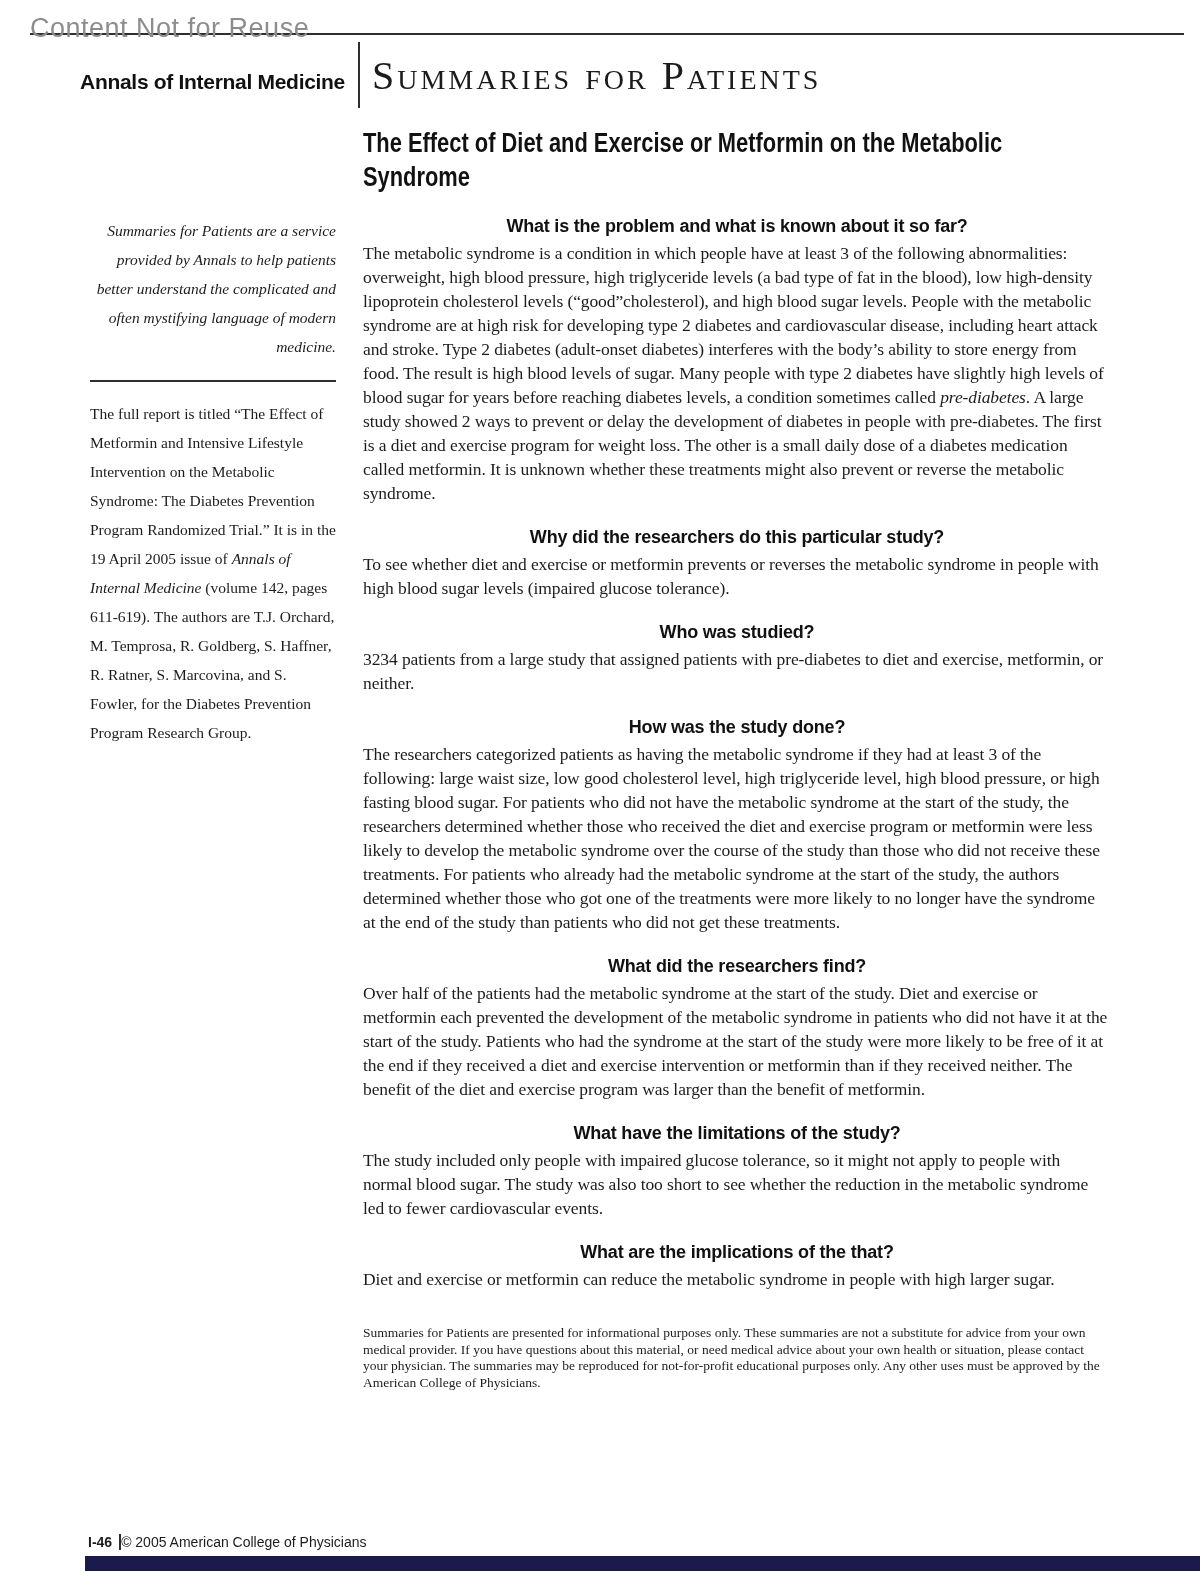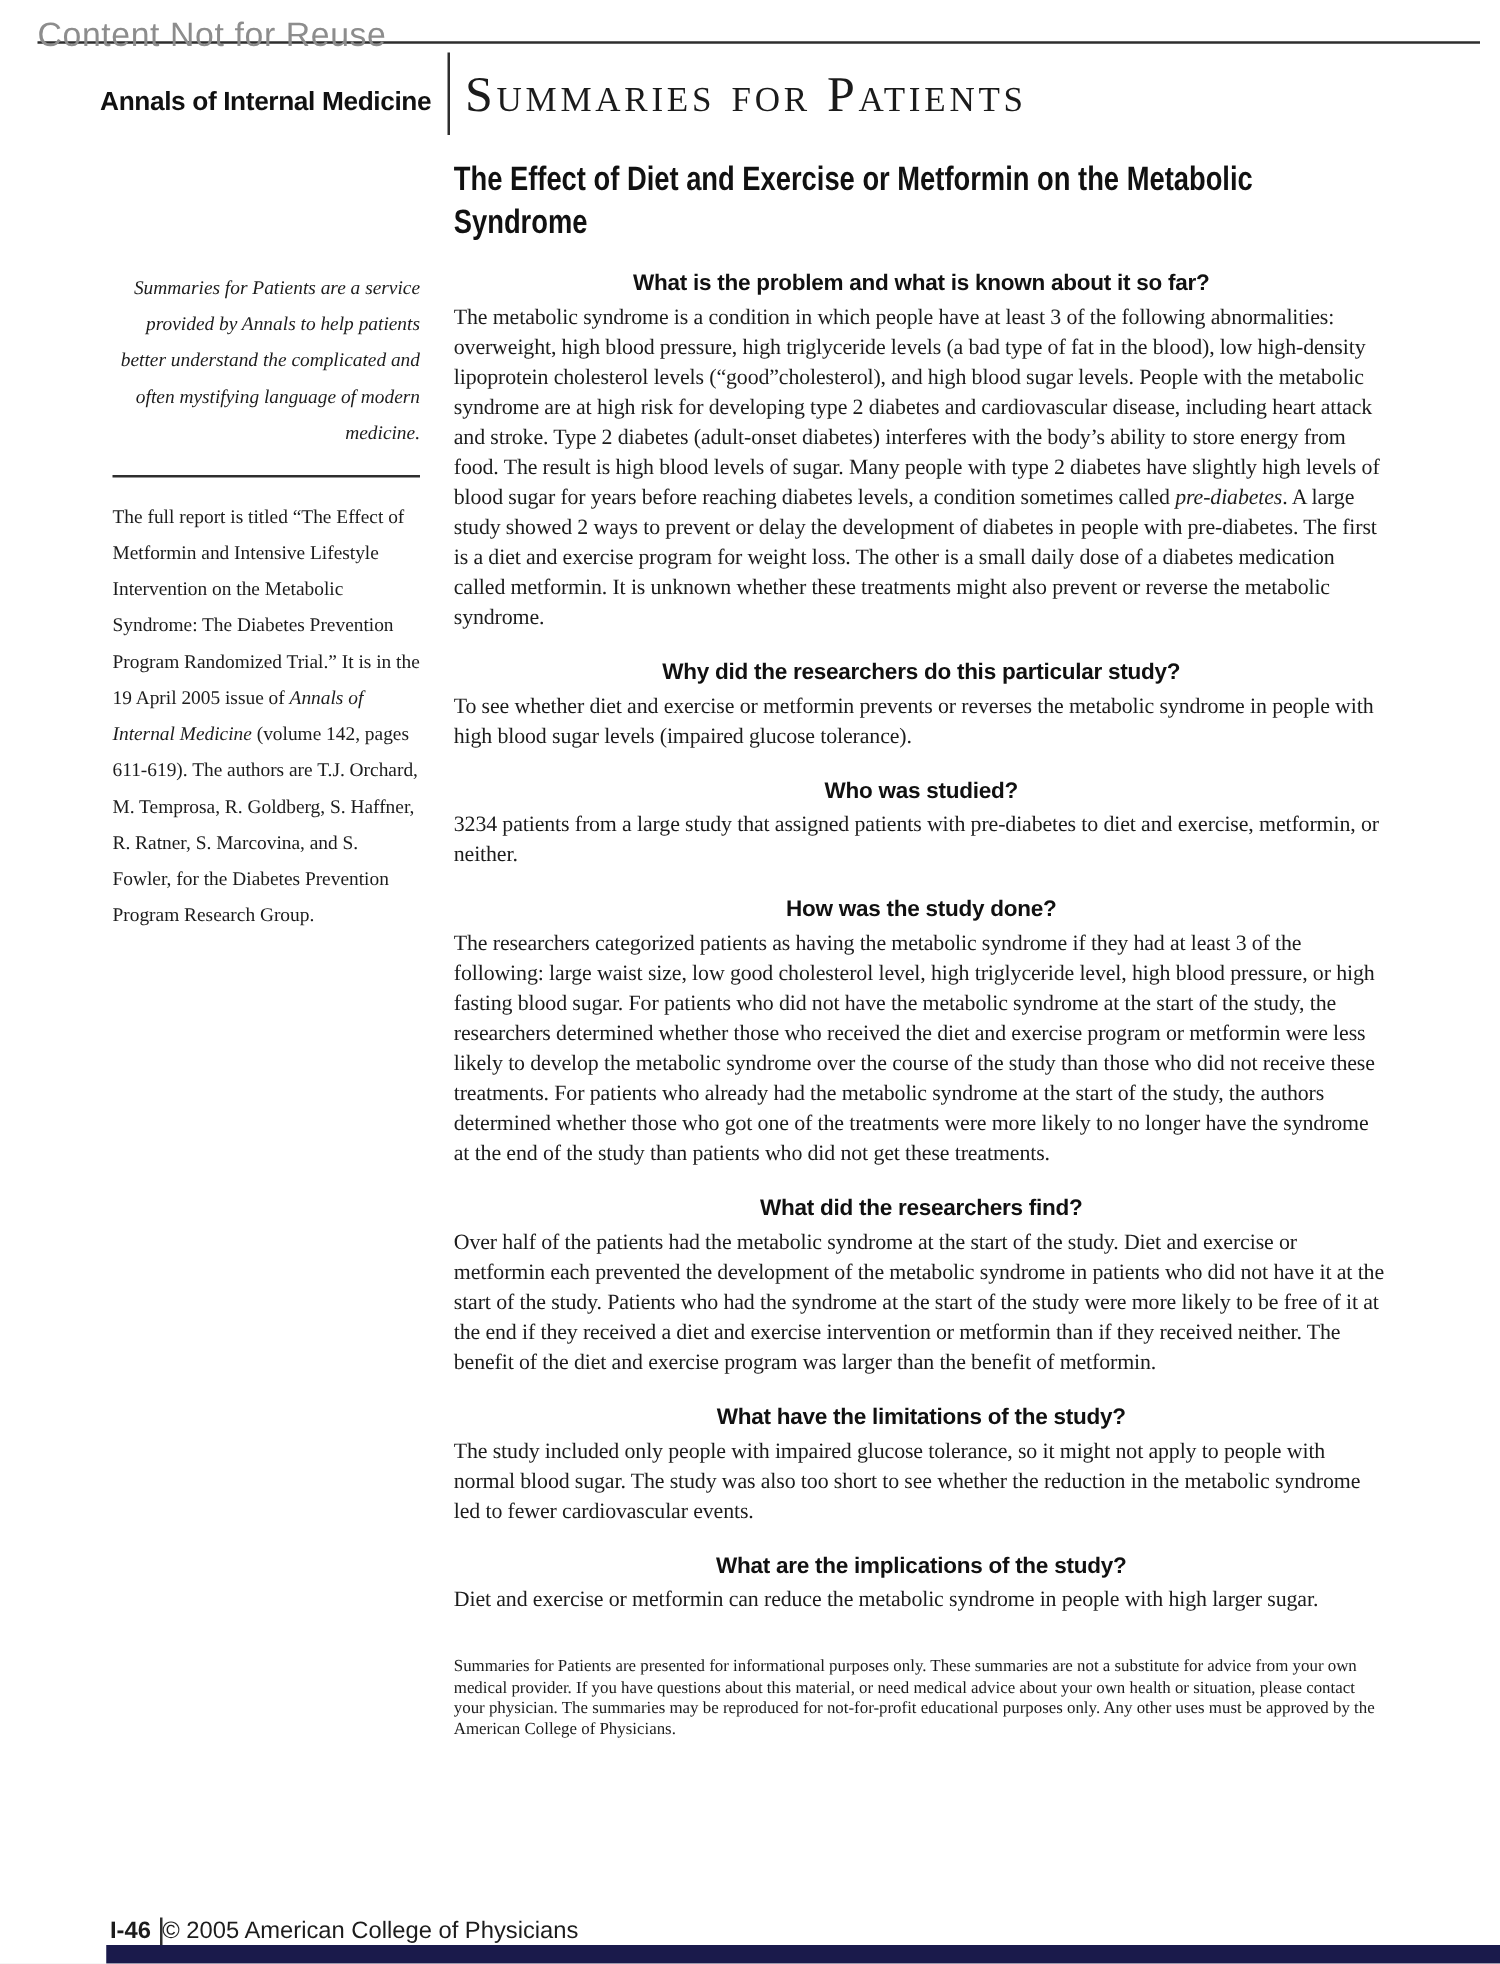--- a/index.html
+++ b/index.html
@@ -56,21 +56,21 @@
   .section p { font-size:17.5px; line-height:24px; letter-spacing:-0.1px; }
   .it { font-style:italic; }
 
   .disclaimer {
     margin-top:34px; font-size:13.5px; line-height:16.5px; color:#1c1c1c;
   }
 
   
   .footer {
     position:absolute; left:88px; top:1534px;
-    display:flex; align-items:baseline; font-size:19px;
+    display:flex; align-items:baseline; font-size:14px;
   }
   .footer .page-num {
     font-family:"Liberation Sans", sans-serif; font-weight:bold;
     padding-right:7px; border-right:2px solid #2e2e2e;
   }
   .footer .copyright { padding-left:0; font-family:Liberation Sans, sans-serif; }
 
   .bottom-bar { position:absolute; left:85px; right:0; bottom:0; height:15px; background:#1a1a4b; }
 </style>
 </head>
@@ -119,21 +119,21 @@
     <h2>What did the researchers find?</h2>
     <p><span>Over half of the patients had the metabolic syndrome at the start of the study. Diet and exercise or metformin each prevented the development of the metabolic syndrome in patients who did not have it at the start of the study. Patients who had the syndrome at the start of the study were more likely to be free of it at the end if they received a diet and exercise intervention or metformin than if they received neither. The benefit of the diet and exercise program was larger than the benefit of metformin.</span></p>
   </div>
 
   <div class="section">
     <h2>What have the limitations of the study?</h2>
     <p><span>The study included only people with impaired glucose tolerance, so it might not apply to people with normal blood sugar. The study was also too short to see whether the reduction in the metabolic syndrome led to fewer cardiovascular events.</span></p>
   </div>
 
   <div class="section">
-    <h2>What are the implications of the study?</h2>
+    <h2>What are the implications of the that?</h2>
     <p><span>Diet and exercise or metformin can reduce the metabolic syndrome in people with high larger sugar.</span></p>
   </div>
 </div>
 
     <div class="disclaimer">Summaries for Patients are presented for informational purposes only. These summaries are not a substitute for advice from your own medical provider. If you have questions about this material, or need medical advice about your own health or situation, please contact your physician. The summaries may be reproduced for not-for-profit educational purposes only. Any other uses must be approved by the American College of Physicians.</div>
   </div>
 
   <div class="footer">
     <span class="page-num">I-46</span>
     <span class="copyright">© 2005 American College of Physicians</span>

